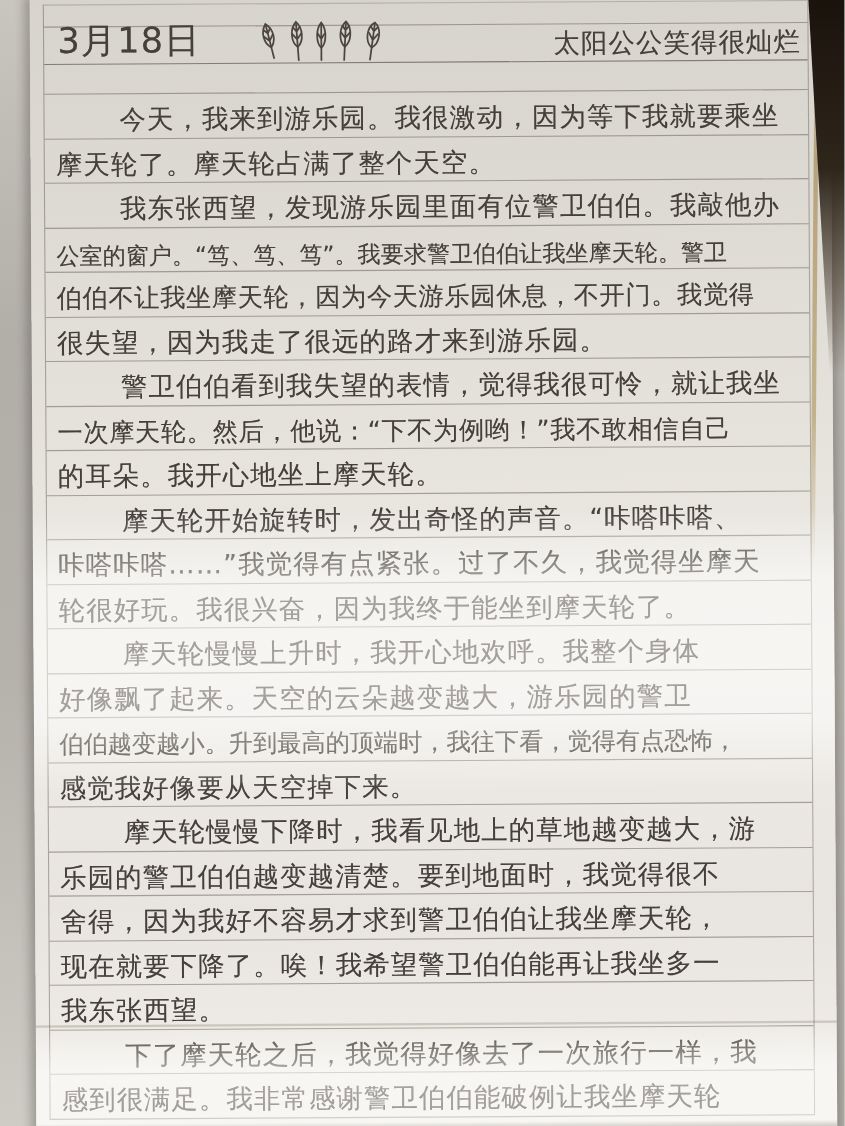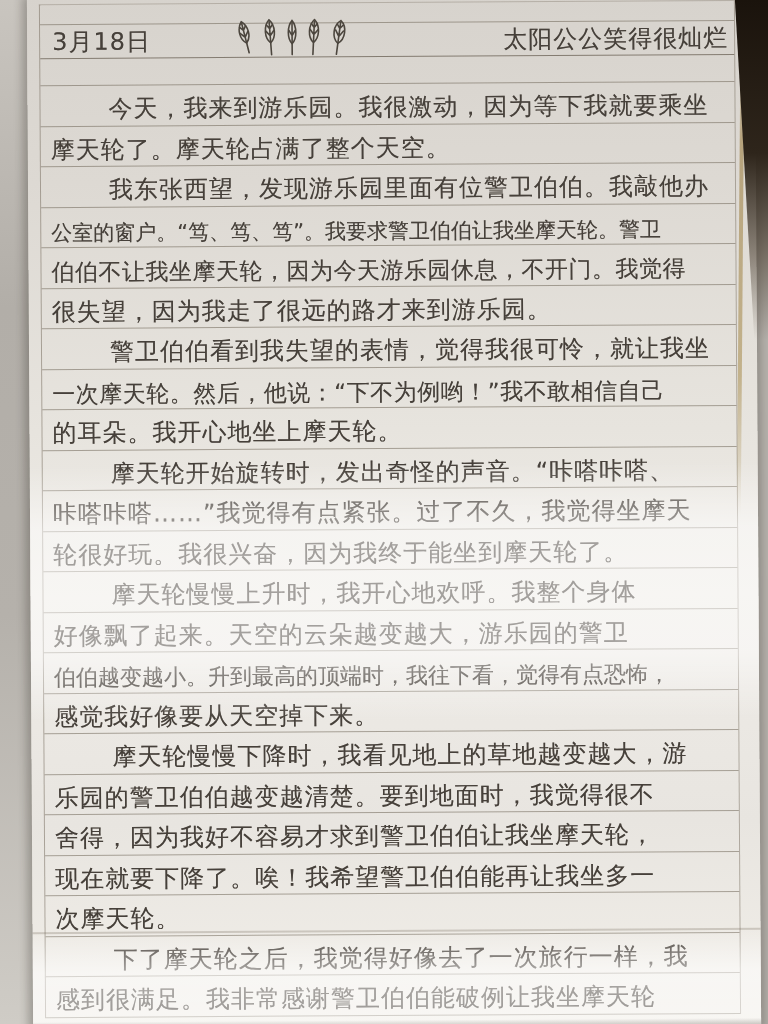--- a/index.html
+++ b/index.html
@@ -50,21 +50,21 @@
   .spacer-top{height:20px;}
   .header-row{height:34px;position:relative;align-items:flex-end;
     border-bottom:1.5px solid rgba(95,86,72,.7);}
   .blank-row{height:27px;}
   .line-row{height:40.5px;}
   .indent{padding-left:68px;}
   .f21{font-size:21px;letter-spacing:0;}
   .f22{font-size:22px;letter-spacing:0;}
   .f23{font-size:23px;letter-spacing:.5px;}
 
-  .header-date{position:absolute;left:12px;bottom:3px;font-size:24px;}
+  .header-date{position:absolute;left:12px;bottom:3px;font-size:32px;}
   .header-weather{position:absolute;right:6px;bottom:3px;font-size:24px;}
   .leaf-doodle{position:absolute;left:198px;bottom:0px;}
   .leaf-doodle svg{display:block;}
 </style>
 </head>
 <body>
 
 <div class="photo">
   <div class="bg-left"></div>
 
@@ -162,21 +162,21 @@
       <div class="row line-row">
           <span>乐园的警卫伯伯越变越清楚。要到地面时，我觉得很不</span>
         </div>
       <div class="row line-row">
           <span>舍得，因为我好不容易才求到警卫伯伯让我坐摩天轮，</span>
         </div>
       <div class="row line-row">
           <span>现在就要下降了。唉！我希望警卫伯伯能再让我坐多一</span>
         </div>
       <div class="row line-row">
-          <span>次摩天轮。</span>
+          <span>我东张西望。</span>
         </div>
       <div class="row line-row indent">
           <span>下了摩天轮之后，我觉得好像去了一次旅行一样，我</span>
         </div>
       <div class="row line-row">
           <span>感到很满足。我非常感谢警卫伯伯能破例让我坐摩天轮</span>
         </div>
     </div>
 
     <div class="paper-edge"></div>

